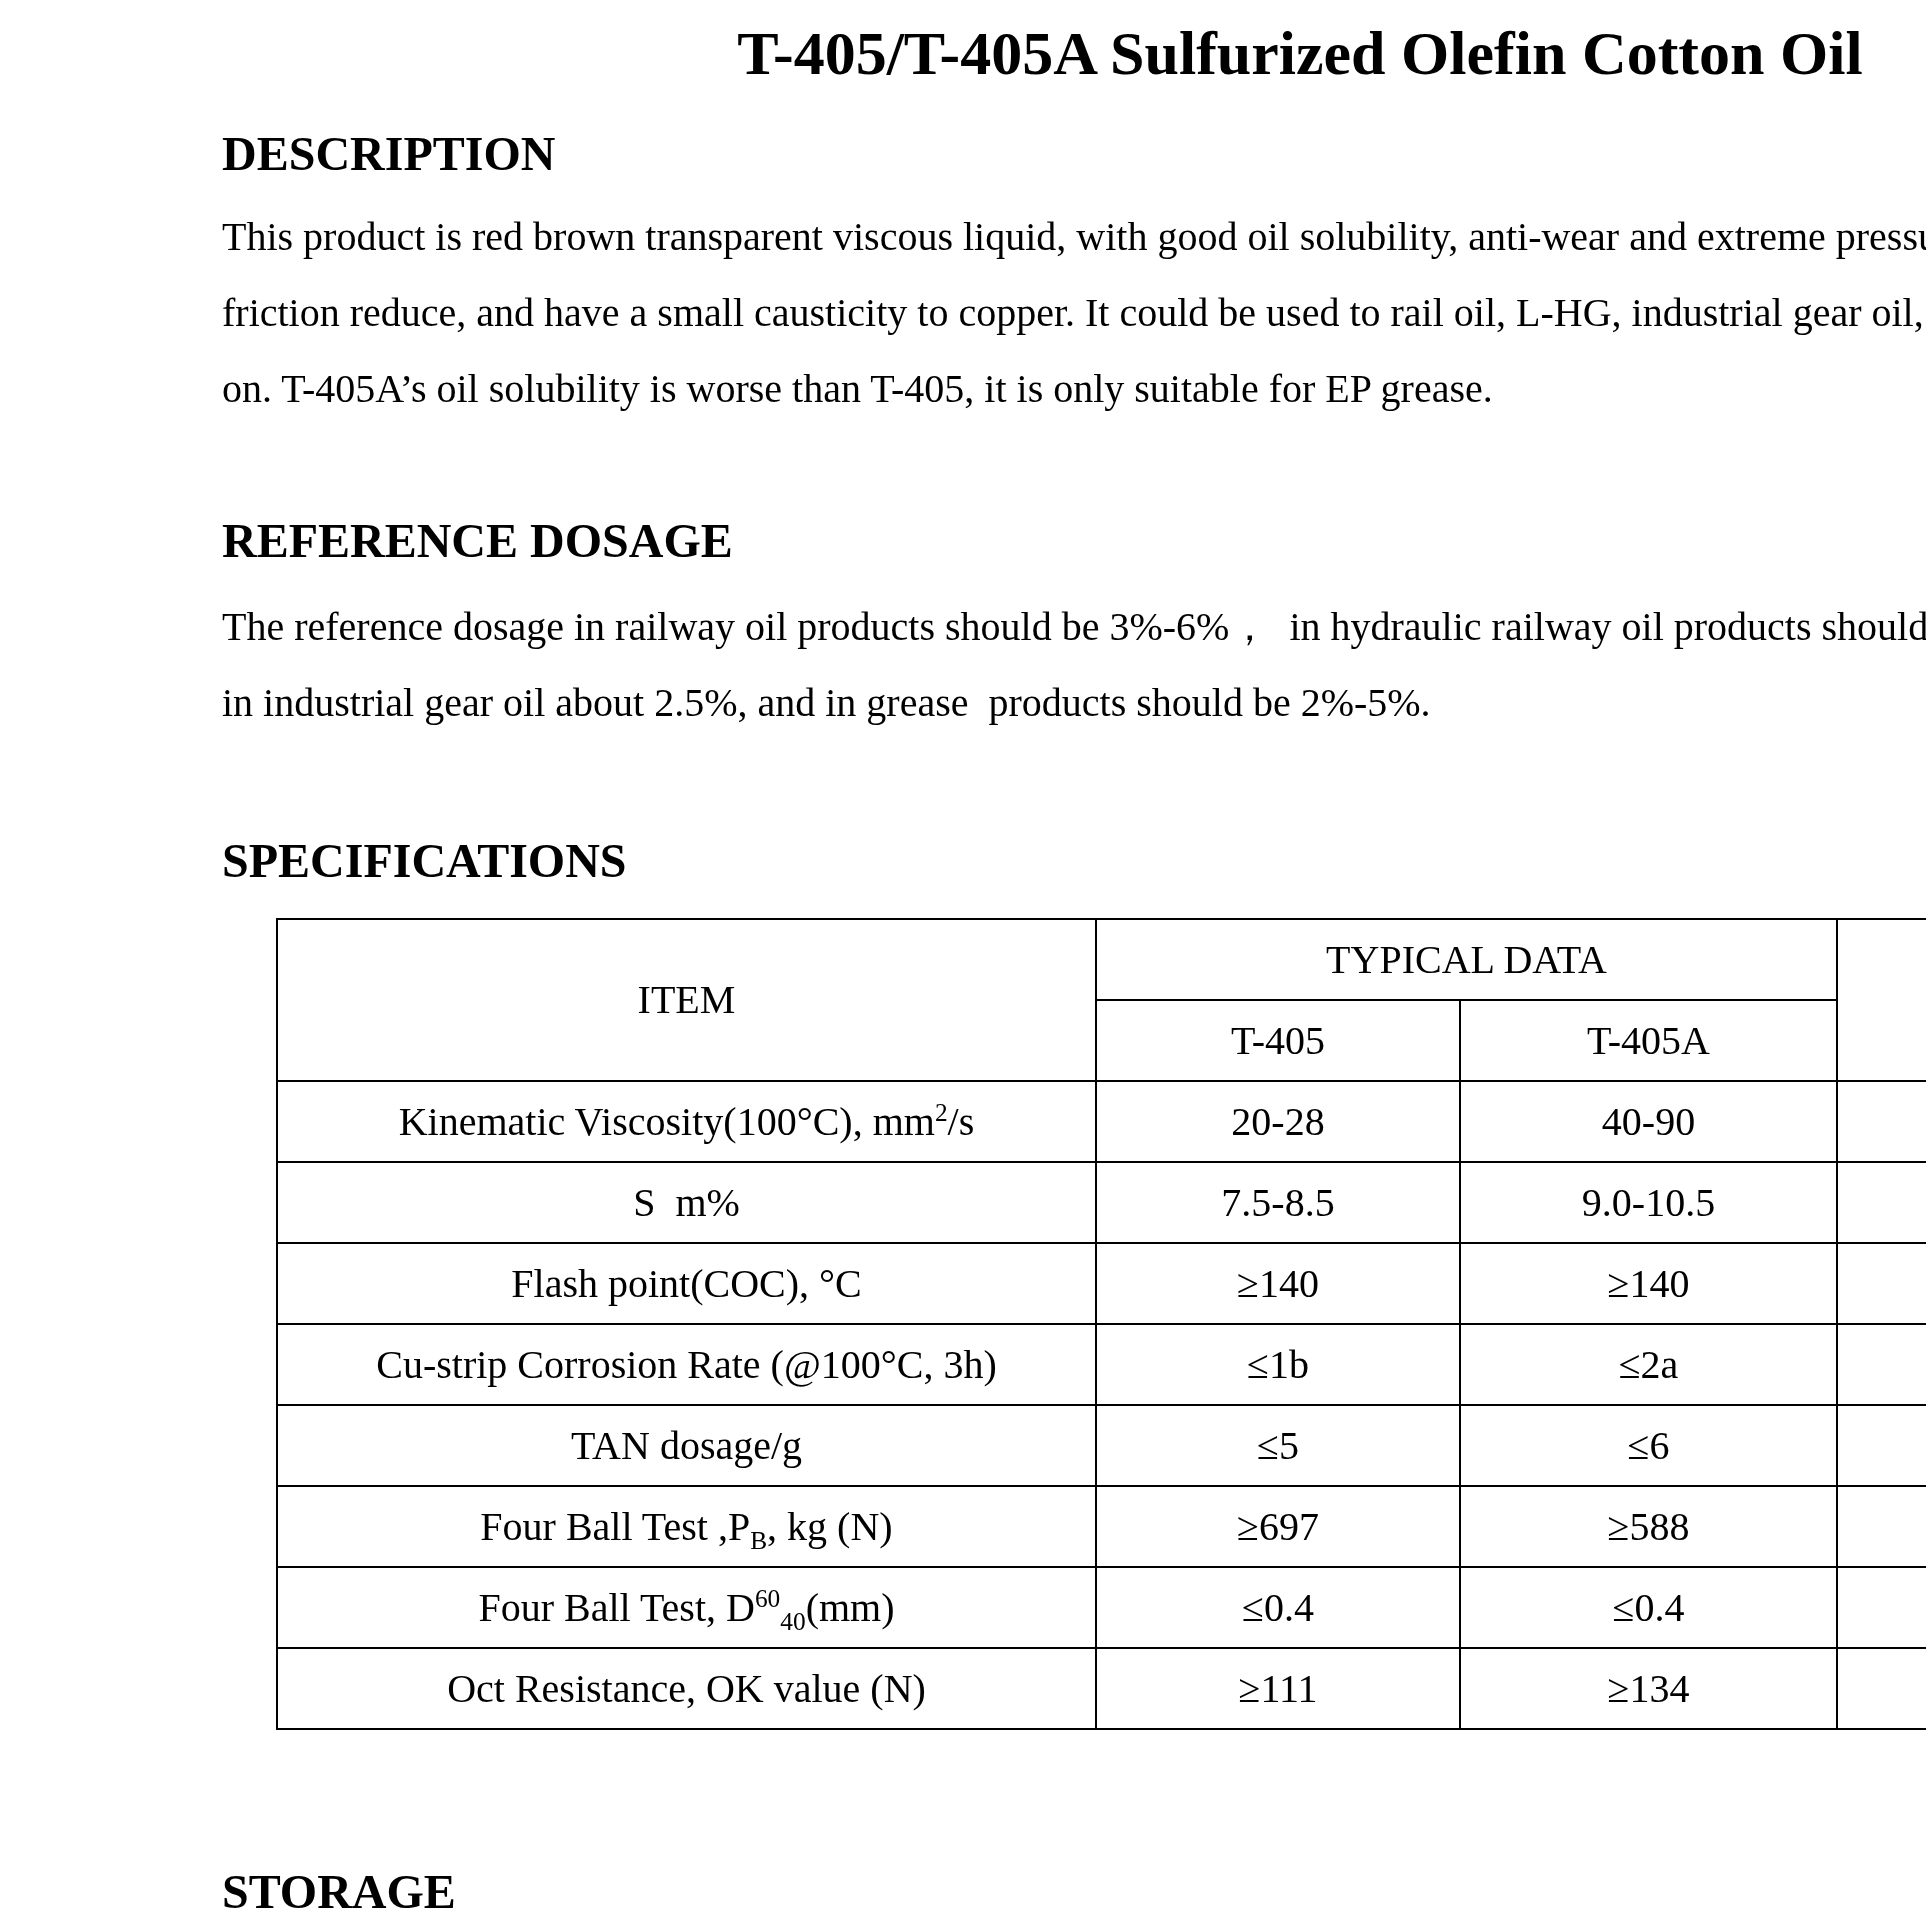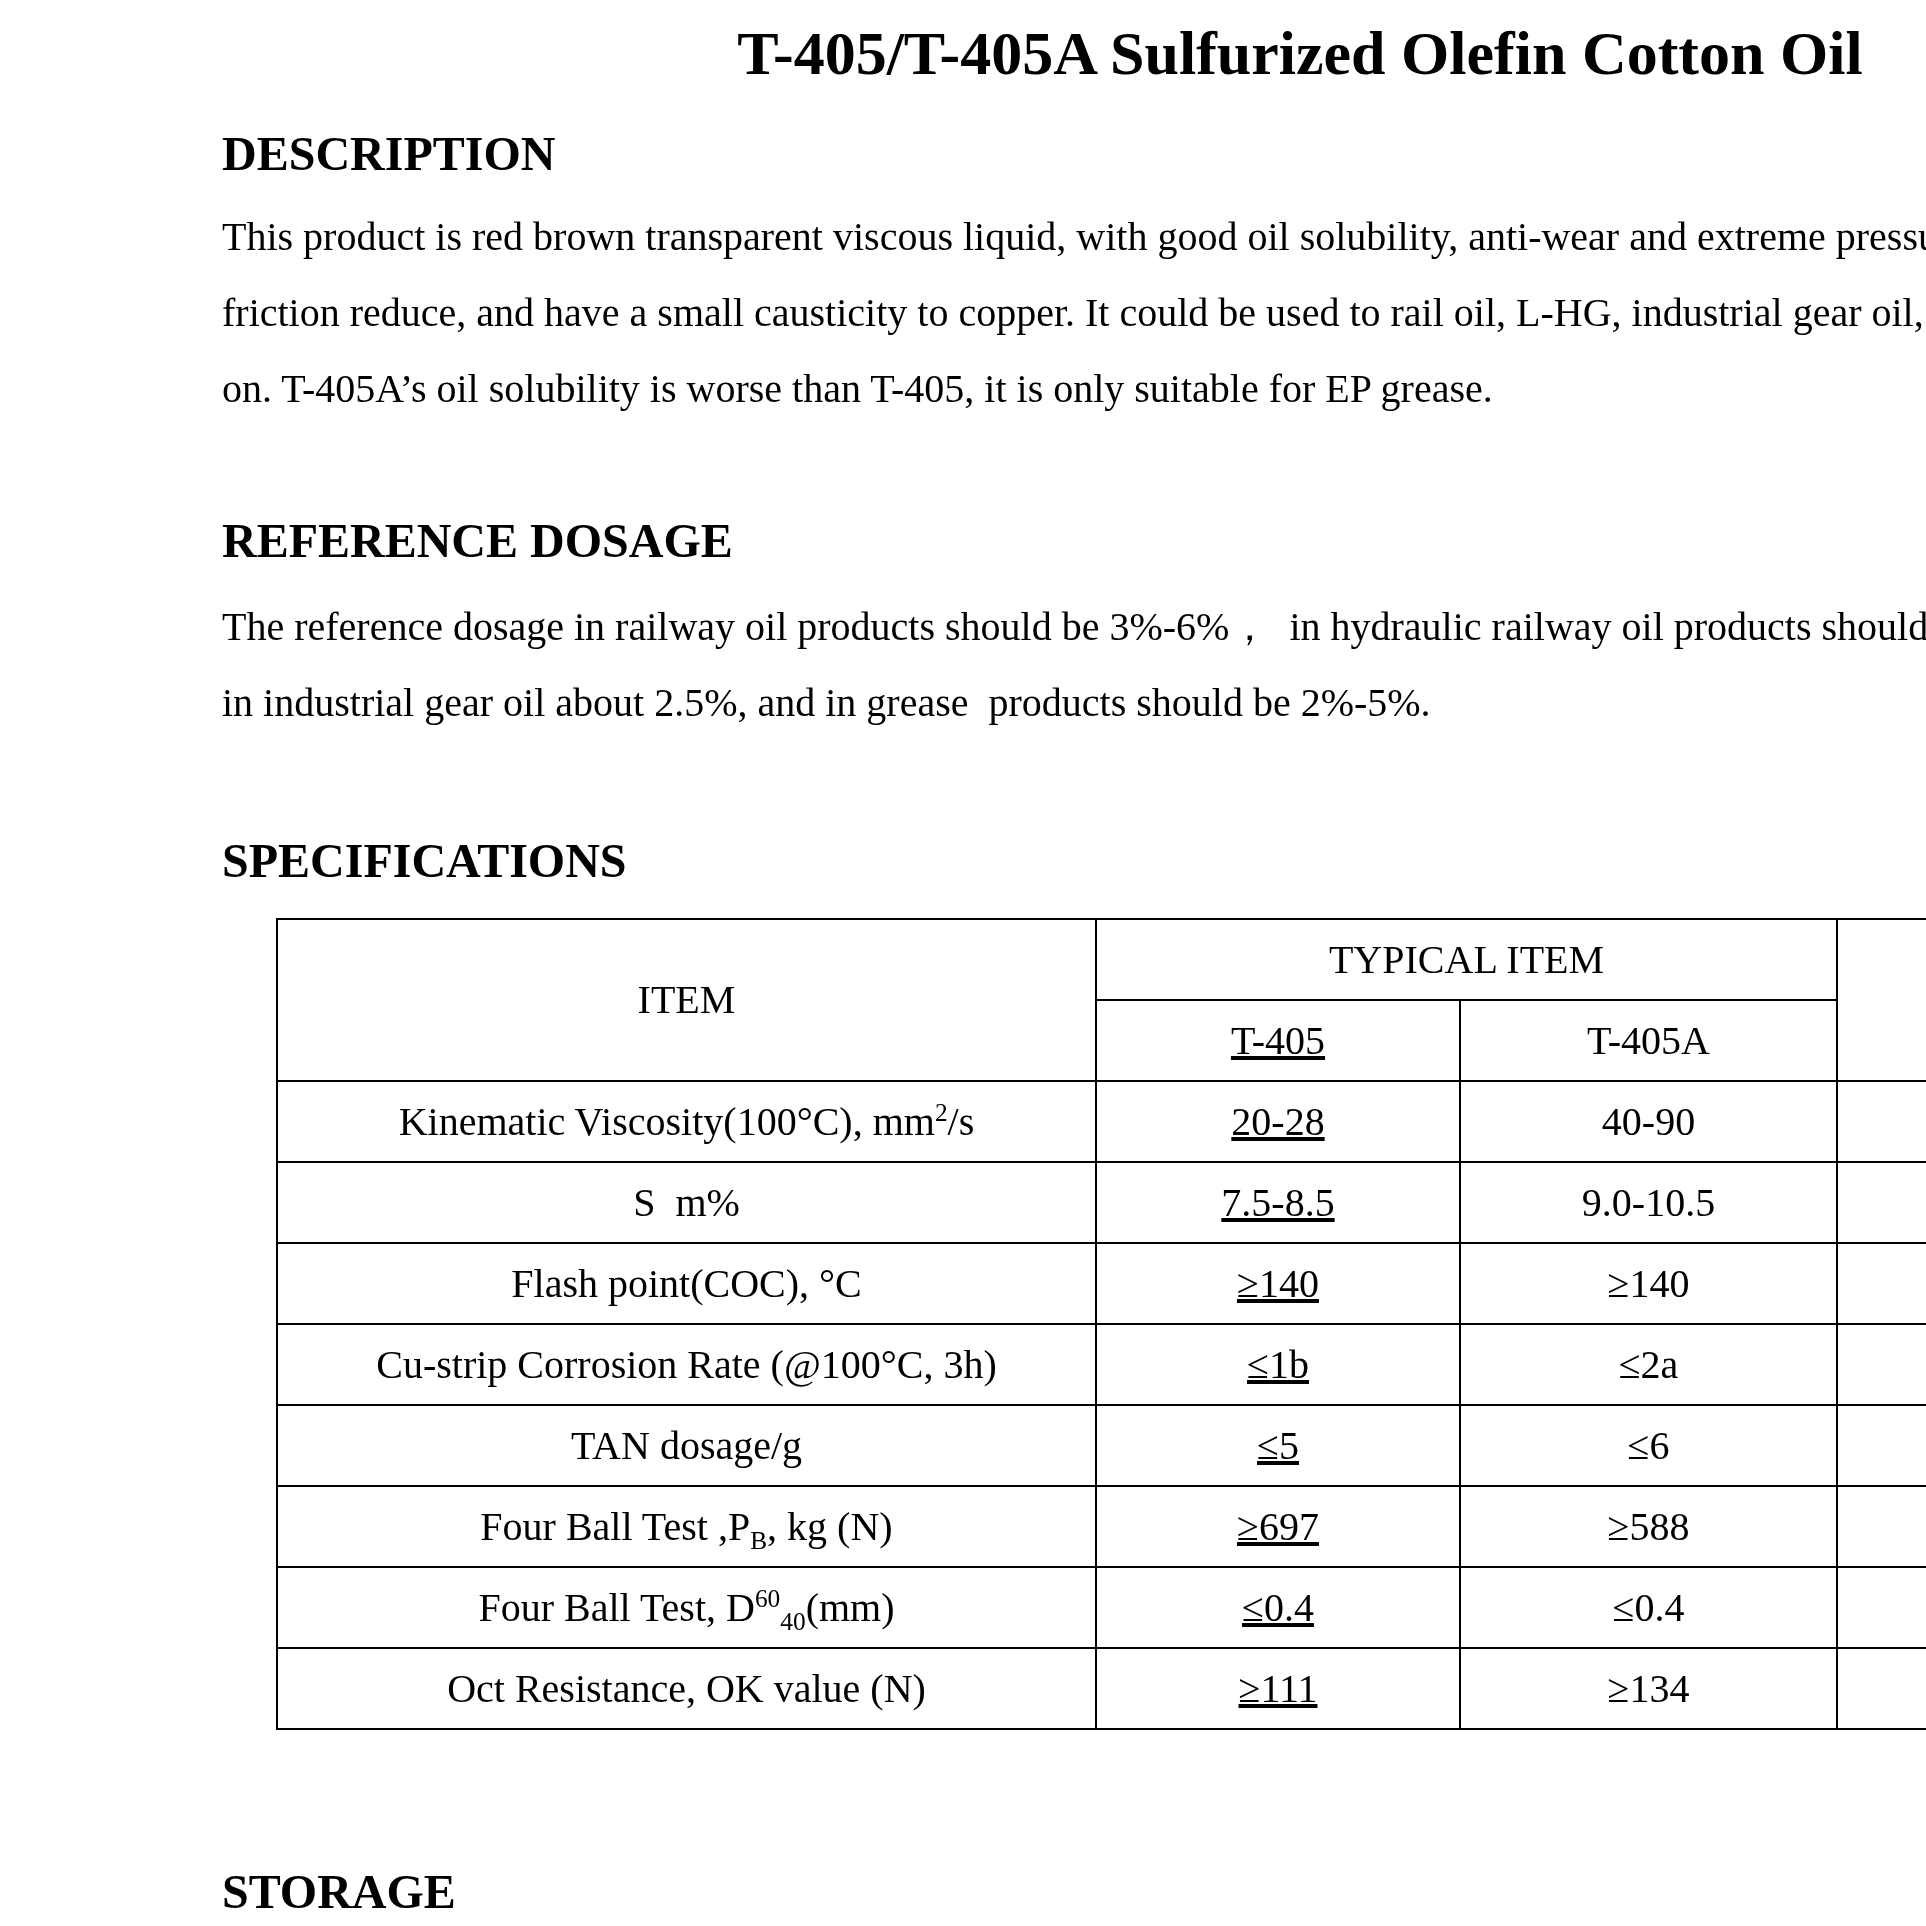--- a/index.html
+++ b/index.html
@@ -76,21 +76,20 @@
       vertical-align: middle;
       font-weight: normal;
       padding: 0;
       line-height: 1.1;
     }
     .spec-table tr.hdr-top th { height: 79px; }
     .spec-table tr.hdr-sub th { height: 79px; }
     .spec-table tbody td { height: 79px; }
     .spec-table td.lefty, .spec-table th.lefty {
       border-right-width: 1.5px;
-      text-decoration: underline;
     }
     sup, sub {
       font-size: 25.4px;
       line-height: 0;
     }
   </style>
 </head>
 <body>
 
 <h1 class="title">T-405/T-405A Sulfurized Olefin Cotton Oil</h1>
@@ -119,21 +118,21 @@
 <table class="spec-table">
   <colgroup>
     <col class="c-item">
     <col class="c-t405">
     <col class="c-t405a">
     <col class="c-method">
   </colgroup>
   <thead>
     <tr class="hdr-top">
       <th rowspan="2">ITEM</th>
-      <th colspan="2">TYPICAL ITEM</th>
+      <th colspan="2">TYPICAL DATA</th>
       <th rowspan="2">TYPICAL DATA</th>
     </tr>
     <tr class="hdr-sub">
       <th class="lefty">T-405</th>
       <th>T-405A</th>
     </tr>
   </thead>
   <tbody>
 
     <tr>

